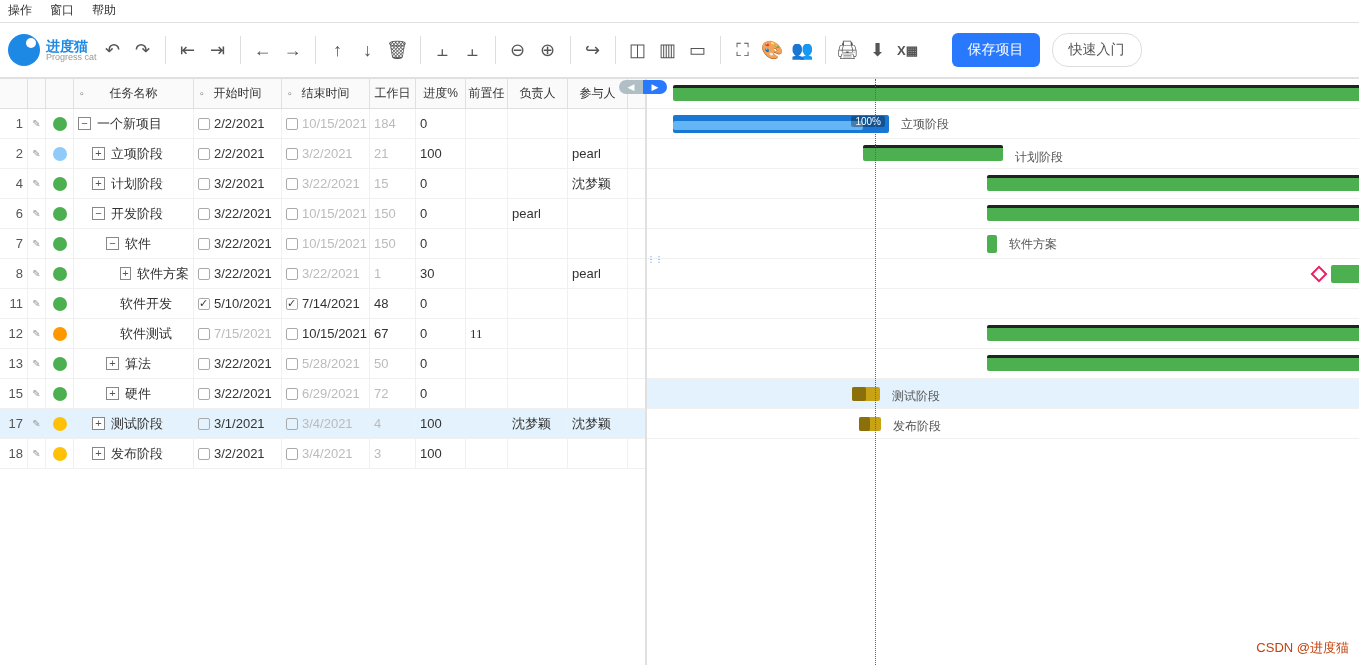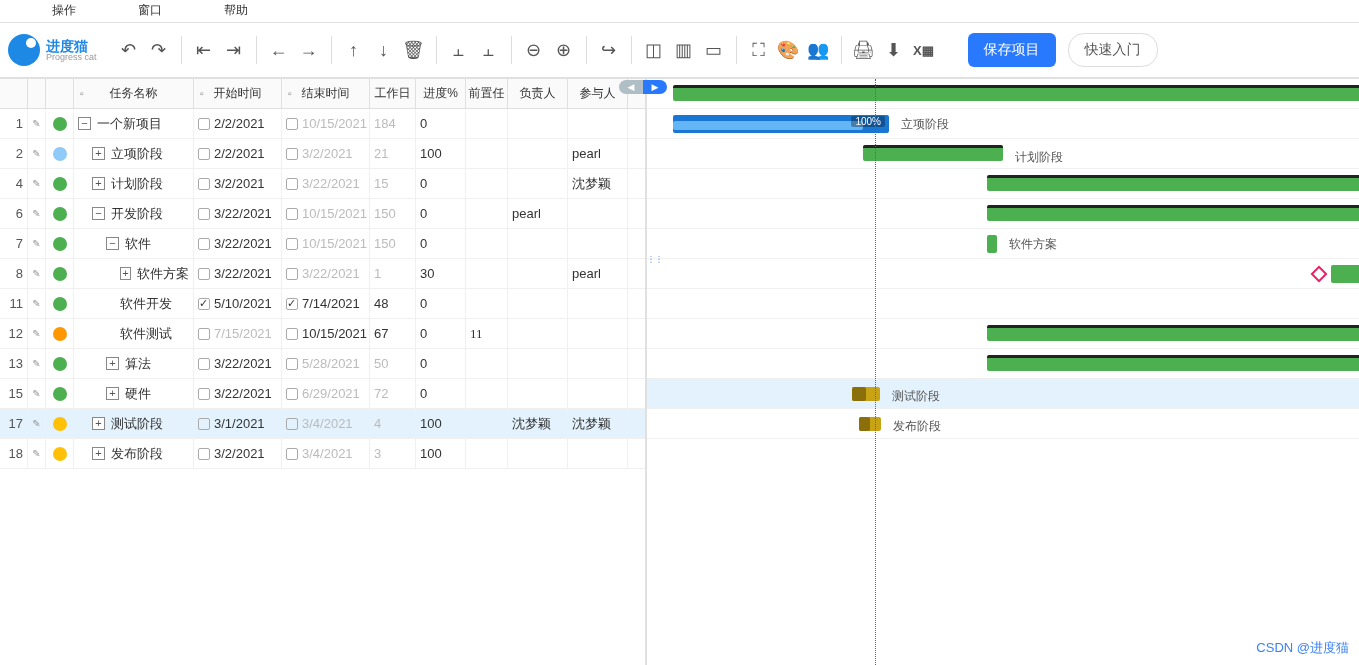--- a/index.html
+++ b/index.html
@@ -1,26 +1,26 @@
 <!DOCTYPE html>
 <html><head>
 <meta charset="utf-8">
 <style>
 * { margin: 0; padding: 0; box-sizing: border-box; }
 body { font-family: "Microsoft YaHei", Arial, sans-serif; font-size: 13px; color: #333; background: #fff; width: 1359px; height: 665px; overflow: hidden; position: relative; }
 
 
 .menubar { height: 22px; padding: 2px 8px; font-size: 12px; background: #fff; display: flex; gap: 18px; align-items: center; border-bottom: 1px solid #fff; }
-.menubar span { cursor: pointer; margin-left: 44px; }
+.menubar span { cursor: pointer; }
 
 
 .toolbar { height: 56px; border: 1px solid #e0e0e0; border-left: none; border-right: none; display: flex; align-items: center; padding: 0 8px; gap: 2px; }
 .logo { width: 32px; height: 32px; background: #1e88e5; border-radius: 50%; position: relative; margin-right: 4px; }
 .logo::after { content: ""; position: absolute; width: 10px; height: 10px; background: #fff; border-radius: 50%; top: 4px; right: 4px; }
-.logo-text { margin-right: 16px; line-height: 1; }
+.logo-text { line-height: 1; }
 .logo-text .cn { color: #1e88e5; font-size: 14px; font-weight: bold; }
 .logo-text .en { color: #999; font-size: 9px; }
 .tbtn { width: 28px; height: 32px; display: inline-flex; align-items: center; justify-content: center; cursor: pointer; color: #555; font-size: 18px; }
 .tsep { width: 1px; height: 28px; background: #ddd; margin: 0 6px; }
 .save-btn { background: #2979ff; color: #fff; border-radius: 6px; padding: 8px 16px; font-size: 14px; cursor: pointer; margin-left: 28px; }
 .quick-btn { border: 1px solid #ddd; border-radius: 16px; padding: 7px 16px; font-size: 14px; cursor: pointer; margin-left: 10px; background: #fff; color: #555; }
 
 
 .splitter { position: absolute; top: 80px; left: 619px; width: 48px; height: 14px; z-index: 10; display: flex; }
 .splitter div { flex: 1; height: 14px; display: flex; align-items: center; justify-content: center; font-size: 9px; cursor: pointer; }
@@ -83,21 +83,21 @@
 .bar.progress-inner { background: #64b5f6; position: absolute; bottom: 0; height: 9px; left: 0; }
 .bar.small { background: #4caf50; width: 10px; }
 .bar.amber { background: #c8a415; height: 14px; top: 8px; }
 .bar.amber-dark { background: #8b6f0a; }
 .bar-label { position: absolute; left: 100%; margin-left: 12px; top: 0; font-size: 12px; color: #555; white-space: nowrap; line-height: 18px; }
 .bar-pct { position: absolute; right: 4px; top: 1px; font-size: 10px; color: #fff; background: rgba(0,0,0,0.3); padding: 0 4px; border-radius: 2px; }
 .milestone-mark { position: absolute; width: 12px; height: 12px; transform: rotate(45deg); border: 2px solid #e91e63; background: #fff; top: 9px; }
 
 .drag-handle { position: absolute; left: 0; top: 0; bottom: 0; width: 8px; cursor: col-resize; color: #2979ff; font-size: 8px; display: flex; align-items: center; }
 
-.watermark { position: absolute; right: 10px; bottom: 8px; font-size: 13px; color: #3b82f6; margin-left: 32px; }
+.watermark { position: absolute; right: 10px; bottom: 8px; font-size: 13px; color: #c2410c; margin-left: 32px; }
 </style>
 </head>
 <body>
 
 <div class="menubar">
   <span>操作</span>
   <span>窗口</span>
   <span>帮助</span>
 </div>
 

